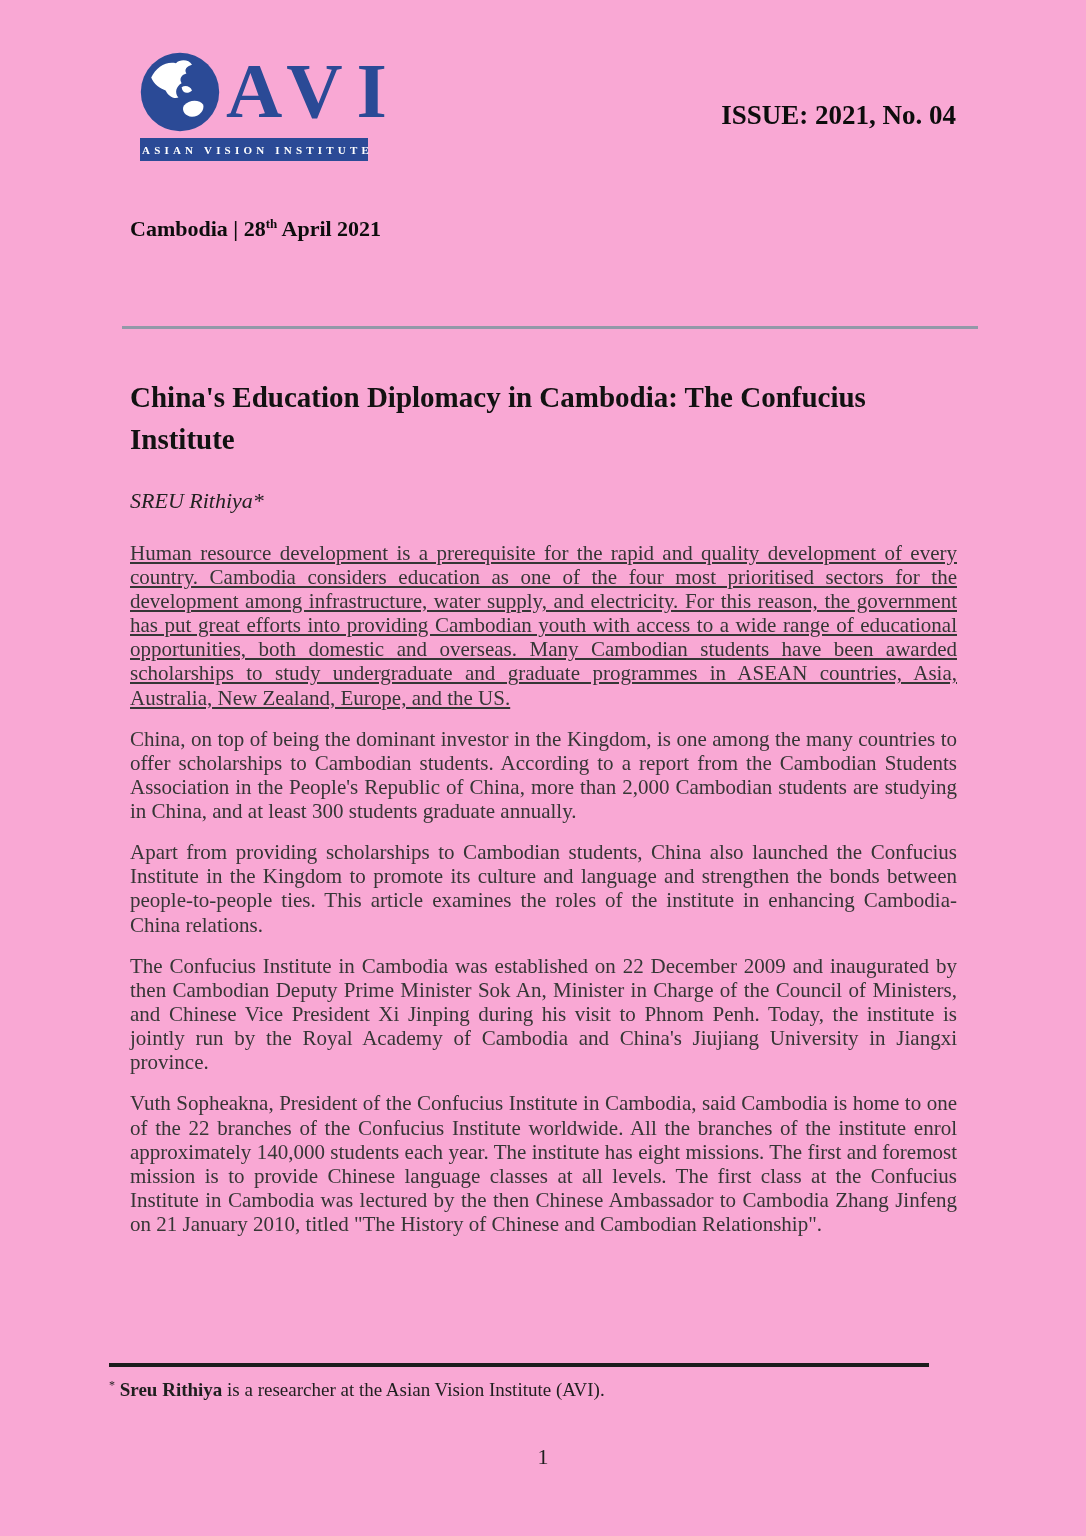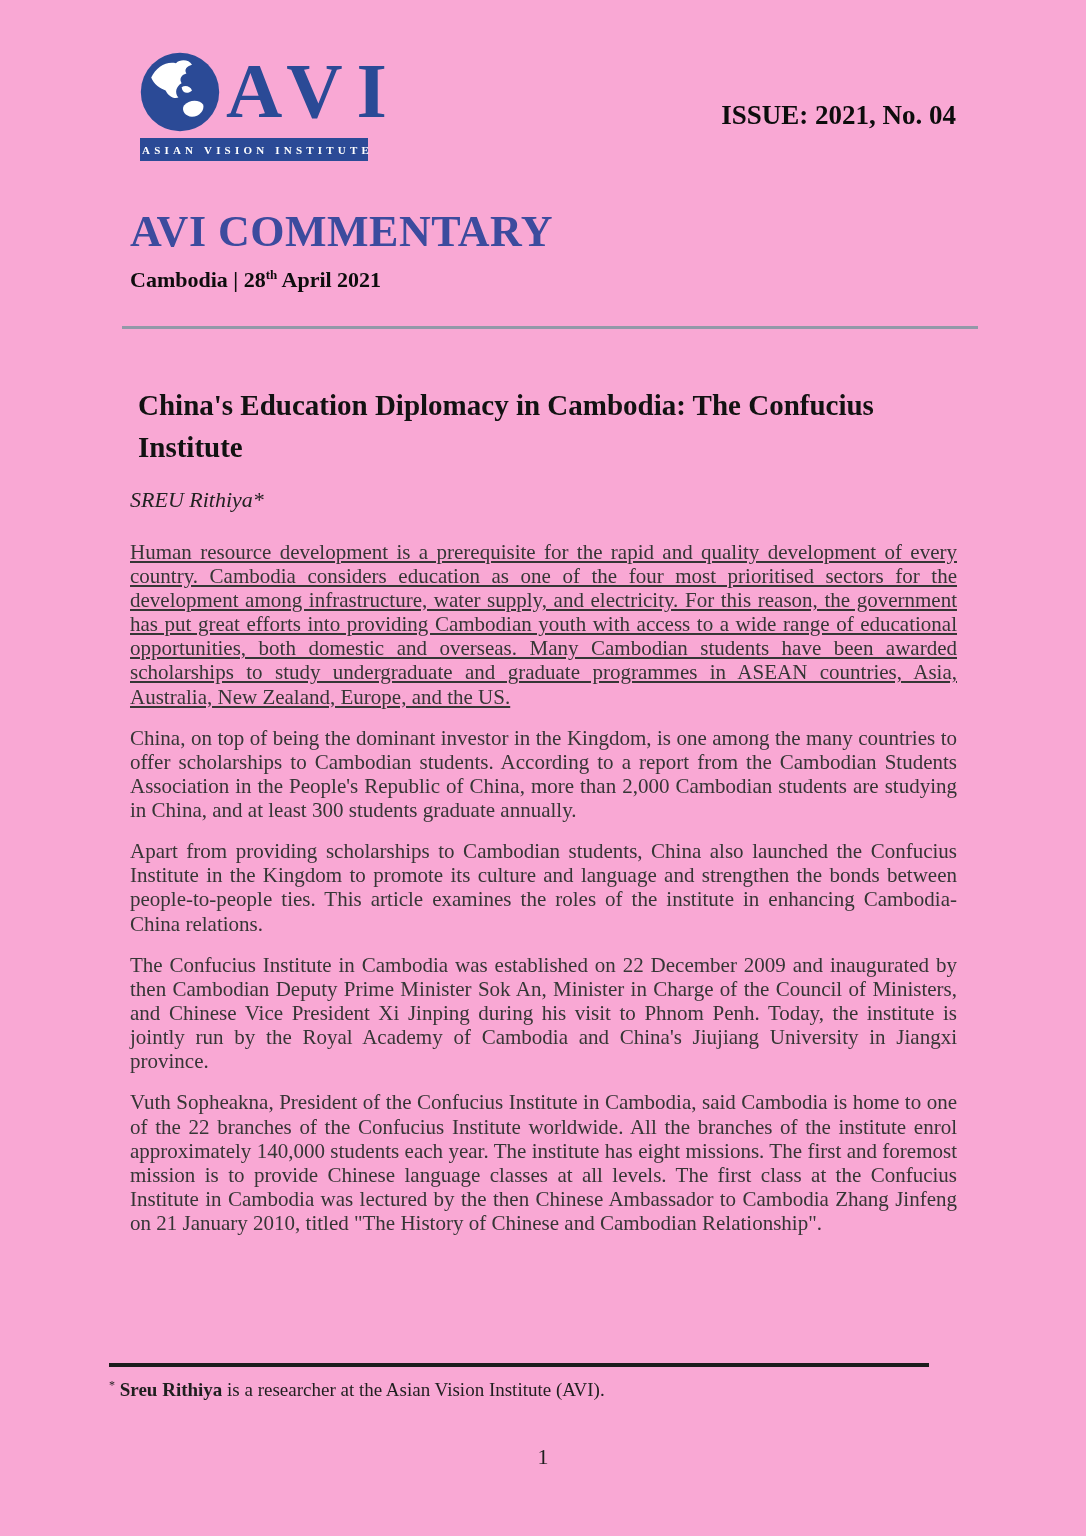--- a/index.html
+++ b/index.html
@@ -85,24 +85,24 @@
     background: #9299a8;
   }
 
   
   .article { position: absolute; top: 376px; left: 130px; width: 827px; }
   .article-title {
     font-size: 29px;
     font-weight: bold;
     line-height: 1.46;
     color: #121212;
-    margin: 8px;
+    margin: 0;
   }
   .author {
-    margin-top: 18px;
+    margin-top: 27px;
     font-style: italic;
     font-size: 22px;
     color: #222222;
   }
   .body p {
     margin: 17px 0 0 0;
     font-size: 21px;
     line-height: 1.15;
     text-align: justify;
     color: #363636;
@@ -150,21 +150,20 @@
           </svg>
         </span>
         <span class="logo-acronym">AVI</span>
       </div>
       <div class="logo-bar">ASIAN VISION INSTITUTE</div>
     </div>
     <div class="issue">ISSUE: 2021, No. 04</div>
   </div>
 
   <div class="masthead">
-    <h1 class="commentary-title">AVI COMMENTARY</h1>
     <div class="dateline"><span>Cambodia | 28</span><sup>th</sup><span> April 2021</span></div>
   </div>
 
   <div class="top-rule"></div>
 
   <div class="article">
     <h2 class="article-title">China's Education Diplomacy in Cambodia: The Confucius Institute</h2>
     <div class="author">SREU Rithiya*</div>
     <div class="body">
       <p>Human resource development is a prerequisite for the rapid and quality development of every country. Cambodia considers education as one of the four most prioritised sectors for the development among infrastructure, water supply, and electricity. For this reason, the government has put great efforts into providing Cambodian youth with access to a wide range of educational opportunities, both domestic and overseas. Many Cambodian students have been awarded scholarships to study undergraduate and graduate programmes in ASEAN countries, Asia, Australia, New Zealand, Europe, and the US.</p>

